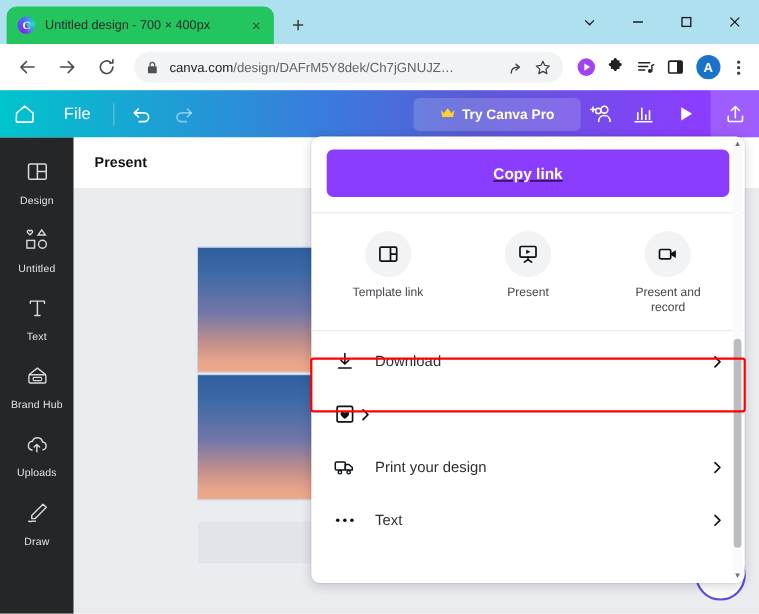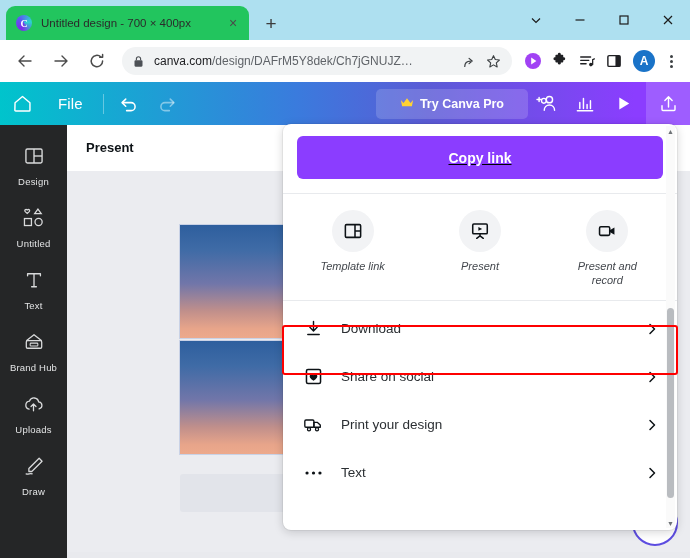--- a/index.html
+++ b/index.html
@@ -189,21 +189,21 @@
     position: absolute; left: 0; top: 0; width: 394px; height: 406px;
   }
   .copy-wrap { padding: 12px 14px 14px 14px; text-decoration: underline; }
   .copy-link-btn {
     height: 43px; border-radius: 6px; background: #8b3dff; color: #fff;
     font-size: 14px; font-weight: 700; display: flex; align-items: center;
     justify-content: center;
   }
   .panel-sep { height: 1px; background: #e8eaed; }
   .quick-row {
-    display: flex; padding: 16px 6px 12px 6px; font-style: italic;
+    display: flex; padding: 16px 6px 12px 6px;
   }
   .quick-item {
     flex: 1 1 0; display: flex; flex-direction: column; align-items: center;
     gap: 8px; padding: 0 2px;
   }
   .quick-circle {
     width: 42px; height: 42px; border-radius: 50%; background: #f2f3f5;
     display: flex; align-items: center; justify-content: center; color: #0d1216;
   }
   .quick-label {
@@ -532,21 +532,20 @@
               </svg>
           </span>
         </div>
         <div class="menu-item">
           <span class="menu-ico">
             <svg width="19" height="19" viewBox="0 0 20 20">
                 <rect x="2.6" y="2.6" width="14.8" height="14.8" rx="1.6" fill="none" stroke="currentColor" stroke-width="1.6"></rect>
                 <path d="M10 14.4 C6.4 12 5.4 10.2 6.2 8.6 C7 7.1 9 7.2 10 8.8 C11 7.2 13 7.1 13.8 8.6 C14.6 10.2 13.6 12 10 14.4Z" fill="currentColor"></path>
               </svg>
           </span>
-          <span class="menu-label">Share on social</span>
           <span class="chev">
             <svg width="14" height="14" viewBox="0 0 14 14">
                 <path d="M5 2.5 L9.5 7 L5 11.5" fill="none" stroke="currentColor" stroke-width="1.5" stroke-linecap="round" stroke-linejoin="round"></path>
               </svg>
           </span>
         </div>
         <div class="menu-item">
           <span class="menu-ico">
             <svg width="20" height="19" viewBox="0 0 22 20">
                 <rect x="2" y="5" width="10" height="8" rx="1.3" fill="none" stroke="currentColor" stroke-width="1.5"></rect>

